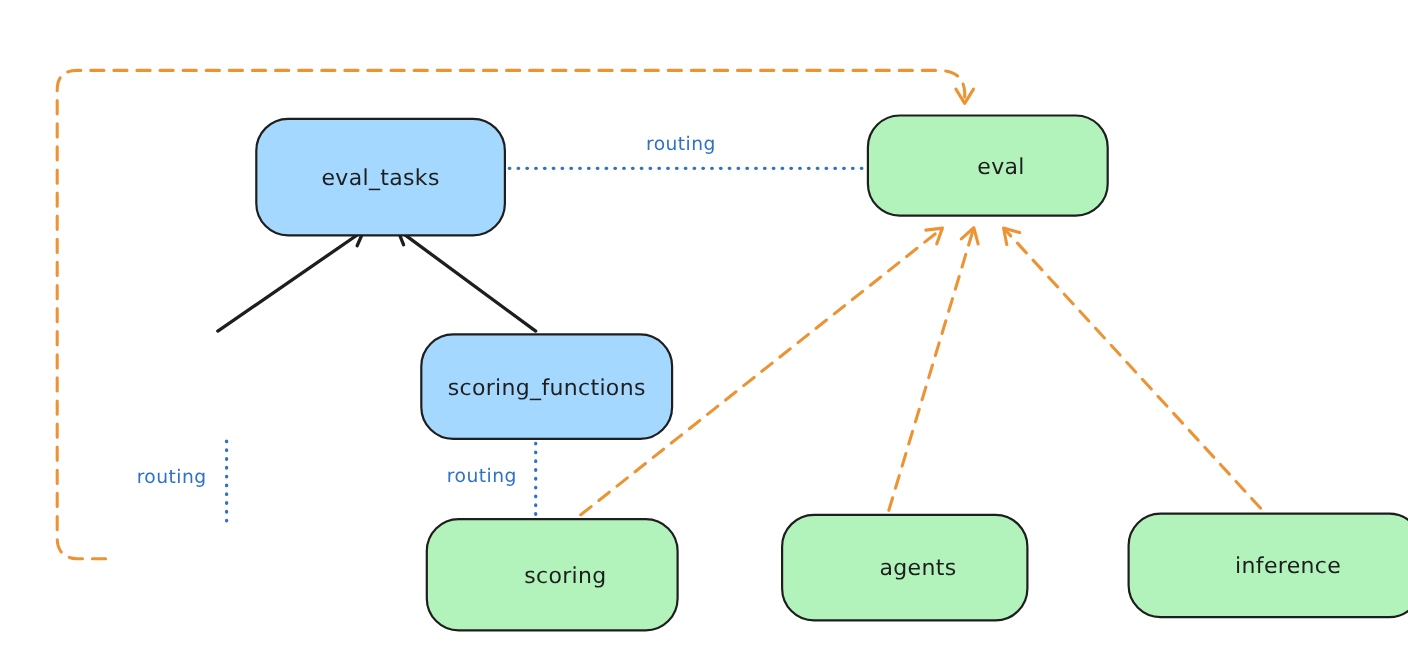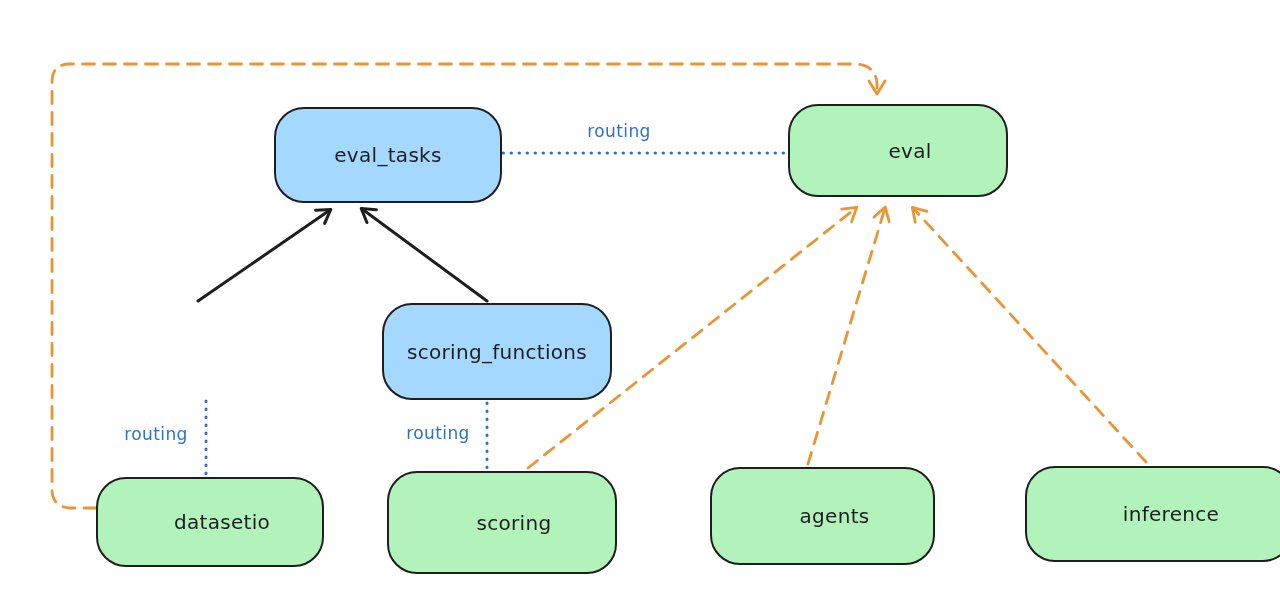--- a/index.html
+++ b/index.html
@@ -93,24 +93,23 @@
     <path class="edge blue-dotted" d="M 206 401 L 206 474"></path>
     <path class="edge blue-dotted" d="M 487 403 L 487 468"></path>
 
     <path class="edge orange-dashed" d="M 528 468 L 856 208" marker-end="url(#ah-orange)"></path>
     <path class="edge orange-dashed" d="M 808 464 L 885 208" marker-end="url(#ah-orange)"></path>
     <path class="edge orange-dashed" d="M 1146 462 L 913 208" marker-end="url(#ah-orange)"></path>
 
     <path class="edge orange-dashed" d="M 96 508 L 70 508 Q 52 507 52 489 L 52 82 Q 52 64 70 64 L 855 64 Q 876 65 877 84 L 877 93" marker-end="url(#ah-orange)"></path>
   </svg>
 
-  <div class="node blue" style="left:232px; top:107px; width:228px; height:96px;margin-left:42px;">eval_tasks</div>
+  <div class="node blue" style="left:232px; top:107px; width:228px; height:108px;">eval_tasks</div>
   <div class="node green" style="left:788px; top:104px; width:220px; height:93px;">eval</div>
   <div class="node blue" style="left:382px; top:303px; width:230px; height:97px;">scoring_functions</div>
-  <div class="node green" style="left:96px;  top:477px; width:228px; height:90px;">datasetio</div>
   <div class="node green" style="left:387px; top:471px; width:230px; height:103px;">scoring</div>
   <div class="node green" style="left:710px; top:467px; width:225px; height:98px;">agents</div>
   <div class="node green" style="left:1025px; top:466px; width:268px; height:96px;">inference</div>
 
   <div class="edge-label" style="left:619px; top:131px;">routing</div>
   <div class="edge-label" style="left:156px; top:434px;">routing</div>
   <div class="edge-label" style="left:438px; top:433px;">routing</div>
 
 </div>
 

